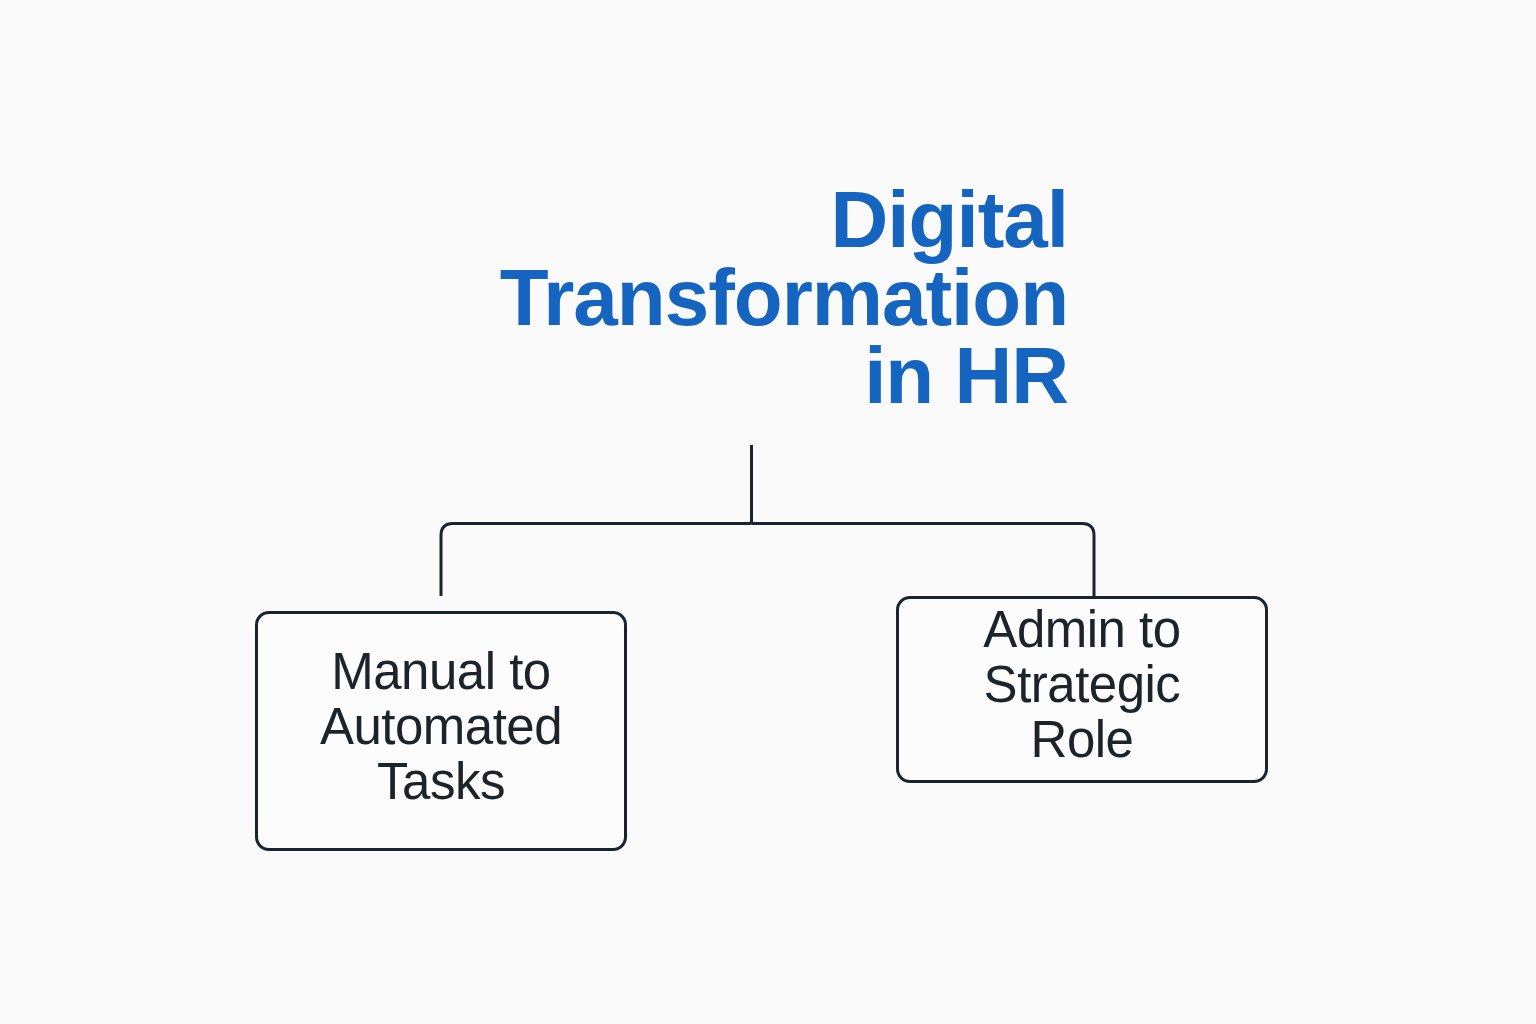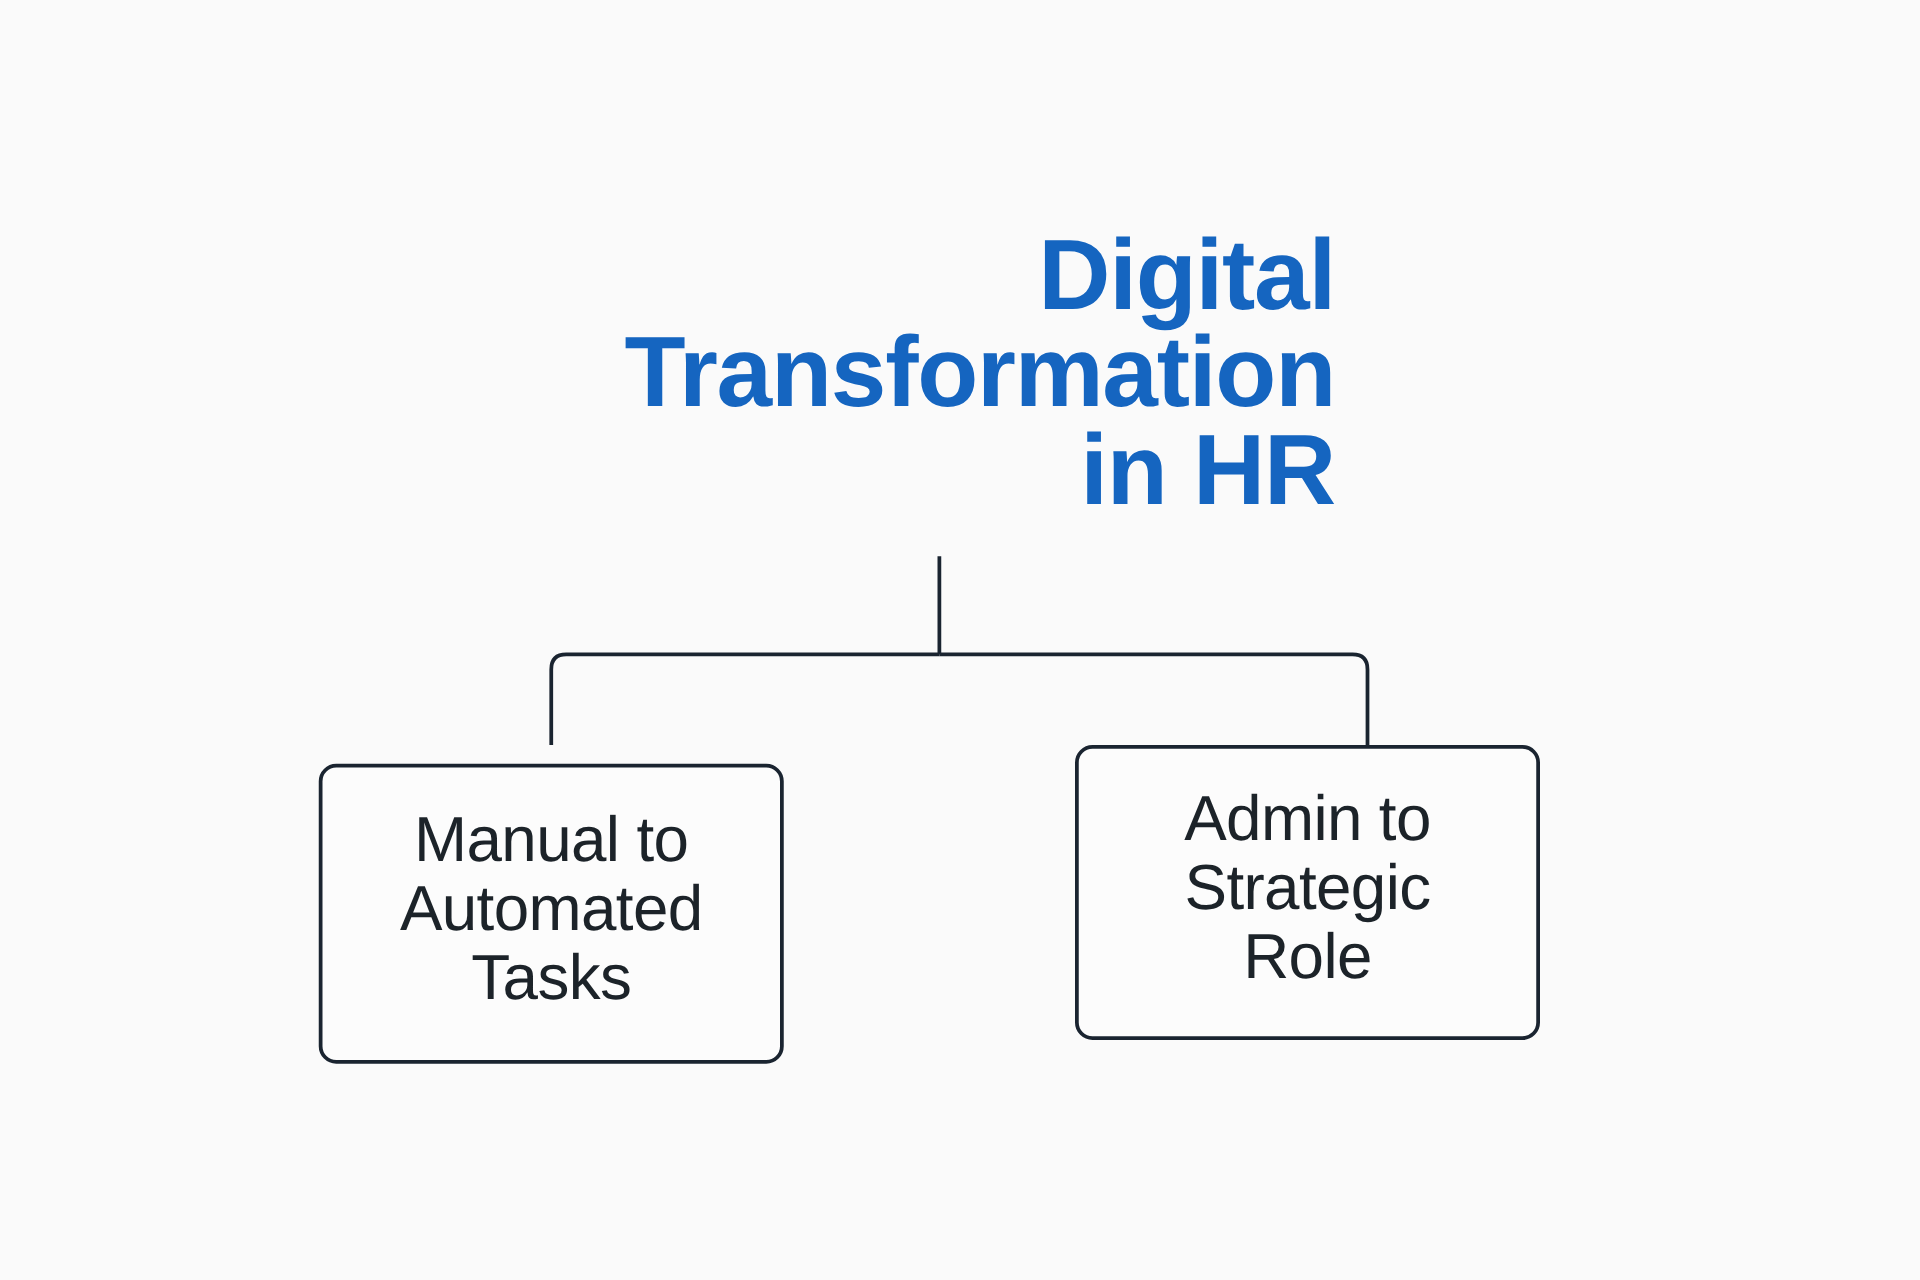--- a/index.html
+++ b/index.html
@@ -58,21 +58,21 @@
     position: absolute;
     box-sizing: border-box;
     border: 3px solid #1a2430;
     border-radius: 14px;
     background: #fcfcfc;
     display: flex;
     align-items: center;
     justify-content: center;
   }
   .node-box.node-left  { left: 255px; top: 611px; width: 372px; height: 240px; }
-  .node-box.node-right { left: 860px; top: 596px; width: 372px; height: 236px; }
+  .node-box.node-right { left: 896px; top: 596px; width: 372px; height: 187px; }
 
   .node-label {
     display: block;
     width: 100%;
     text-align: center;
     font-size: 51px;
     line-height: 55px;
     font-weight: 400;
     letter-spacing: -0.5px;
     color: #1c2329;

